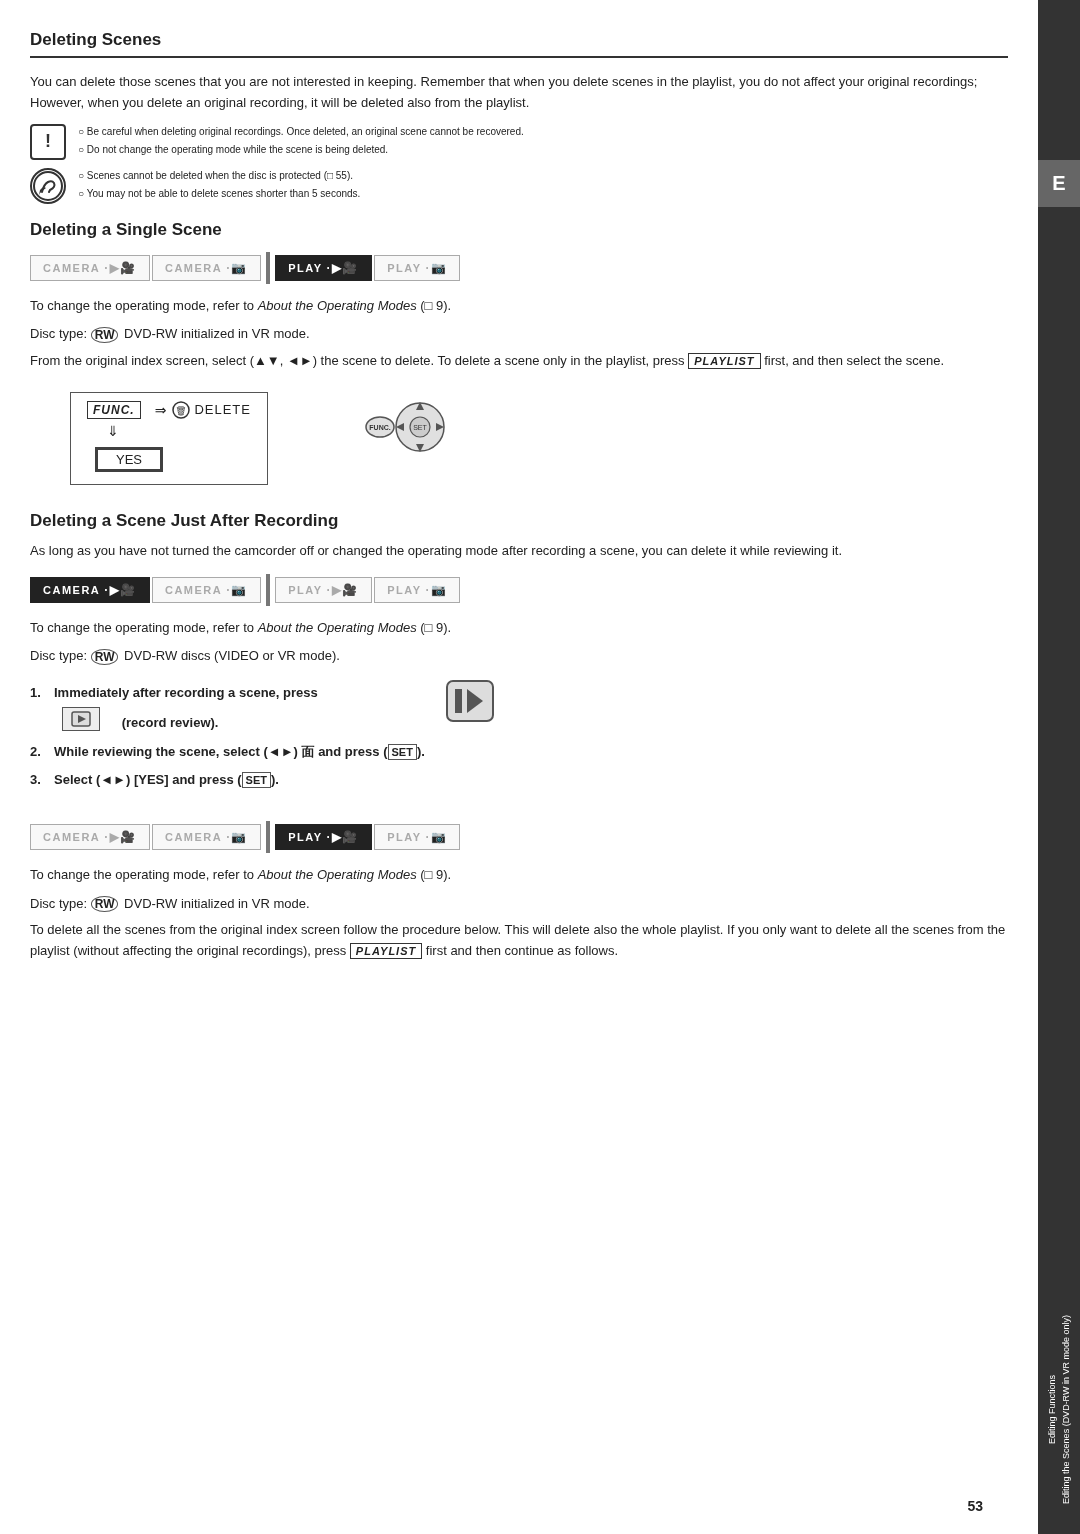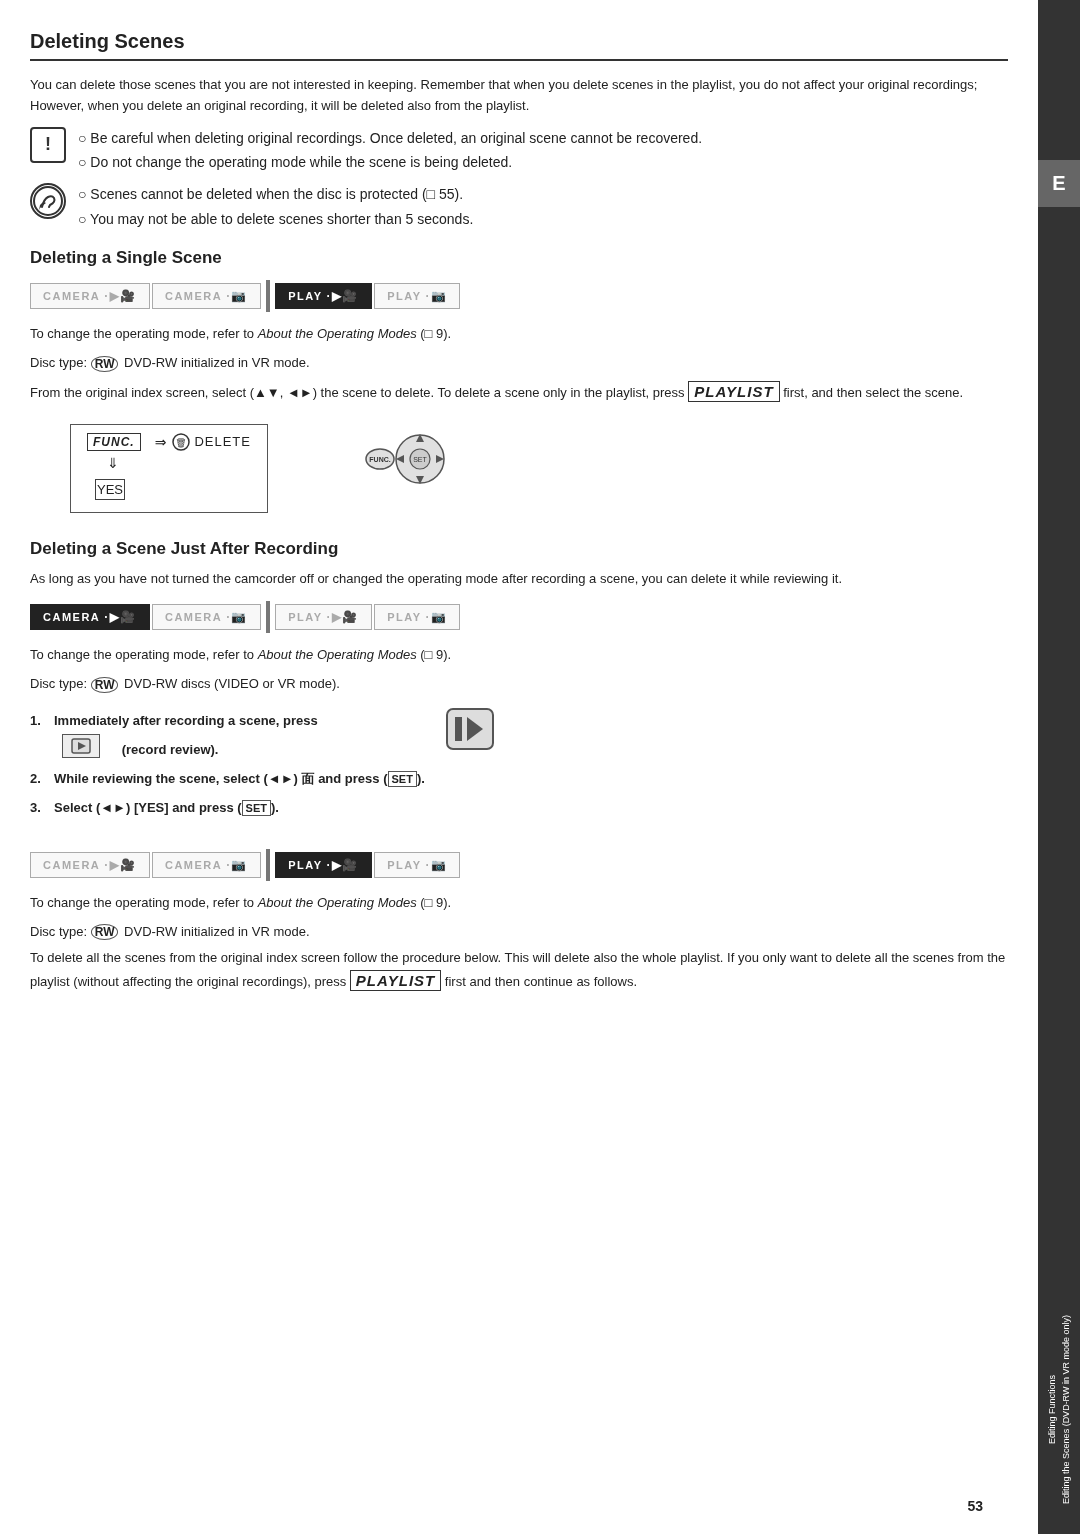--- a/index.html
+++ b/index.html
@@ -20,21 +20,21 @@
       min-height: 1534px;
     }
 
     .main-content {
       flex: 1;
       padding: 30px 30px 30px 30px;
       position: relative;
     }
 
     h1.page-title {
-      font-size: 20px;
+      font-size: 17px;
       font-weight: bold;
       border-bottom: 2px solid #333;
       padding-bottom: 6px;
       margin-bottom: 14px;
     }
 
     h2.section-title {
       font-size: 17px;
       font-weight: bold;
       margin-bottom: 10px;
@@ -77,21 +77,21 @@
       display: flex;
       align-items: center;
       justify-content: center;
       margin-right: 12px;
       font-size: 16px;
       color: #333;
       overflow: hidden;
     }
 
     .warning-text {
-      font-size: 14px;
+      font-size: 10px;
       line-height: 1.6;
     }
 
     .warning-text p {
       margin-bottom: 2px;
     }
 
     .func-box {
       border: 1.5px solid #555;
       display: inline-block;
@@ -116,39 +116,39 @@
       margin-right: 8px;
       letter-spacing: 1px;
     }
 
     .arrow-right { margin: 0 6px; font-size: 14px; }
     .arrow-down { margin-left: 20px; font-size: 14px; }
 
     .yes-row {
       margin-top: 4px;
       margin-left: 8px;
-      border: 1px solid #404040;
+      border: 3px solid #404040;
       display: inline-block;
-      padding: 2px 1px;
+      padding: 2px 18px;
       font-size: 13px;
     }
 
     .func-diagram {
       display: flex;
       align-items: flex-start;
       gap: 30px;
       margin: 10px 0 10px 0;
     }
 
     .playlist-badge {
       border: 1.5px solid #333;
       padding: 1px 5px;
       font-weight: bold;
       font-style: italic;
-      font-size: 15px;
+      font-size: 11px;
       letter-spacing: 1px;
       display: inline;
     }
 
     .numbered-list {
       list-style: none;
       padding: 0;
       margin: 10px 0;
     }
 

